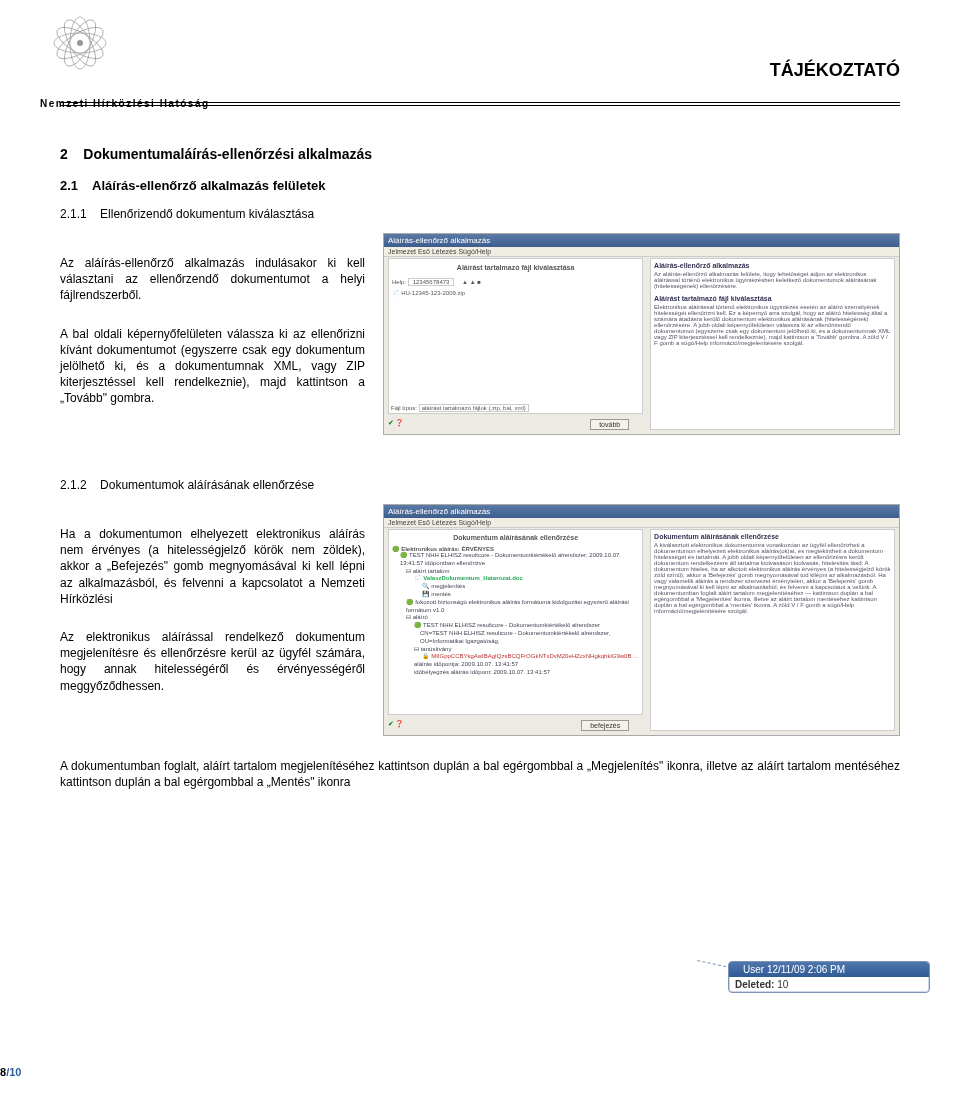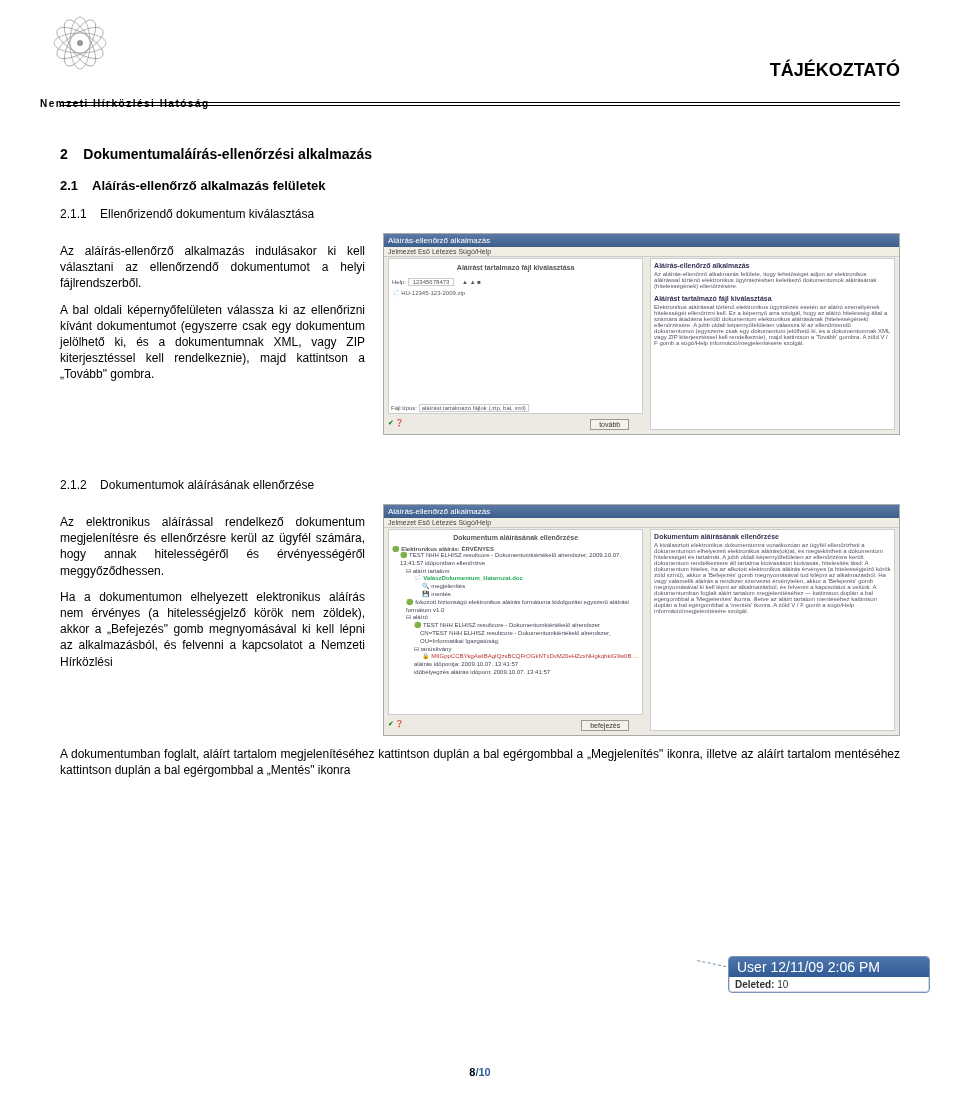--- a/index.html
+++ b/index.html
@@ -37,21 +37,21 @@
   .hr1 { border: none; border-top: 1.5px solid #000; margin: 0; }
   .hr-top-wrap { margin-top: 82px; }
   .hr-sep { height: 2px; }
   .section-num { font-weight: bold; font-size: 14px; margin-top: 40px; }
   .subsection { font-weight: bold; font-size: 13px; margin-top: 16px; }
   .subsub { font-size: 12px; margin-top: 14px; }
   .body-text {
     font-size: 12px;
     line-height: 1.35;
     text-align: justify;
-    margin-top: 10px;
+    margin-top: 22px;
   }
   .row {
     display: flex;
     gap: 18px;
     margin-top: 12px;
     align-items: flex-start;
   }
   .col-text {
     flex: 0 0 305px;
     font-size: 12px;
@@ -125,42 +125,42 @@
     border: 1px solid #7a93b5;
     border-radius: 4px;
     font-size: 10px;
     background: #fff;
     box-shadow: 0 0 0 1px #cfd8e6 inset;
     overflow: hidden;
   }
   .comment-header {
     background: linear-gradient(#4f77ad,#2f5a95);
     color: #fff;
-    padding: 2px 8px;
-    font-size: 14px;
+    padding: 2px 14px;
+    font-size: 10px;
   }
   .comment-body {
     padding: 2px 6px;
     color: #333;
     font-size: 10px;
   }
   .comment-leader {
     position: absolute;
     right: 225px;
     bottom: 125px;
     width: 40px;
     height: 18px;
     border-top: 1px dashed #7a93b5;
     transform: rotate(12deg);
   }
   .footer {
     position: absolute;
     bottom: 30px;
     left: 0; right: 0;
-    text-align: center;
+    text-align: left;
     font-size: 11px;
     font-weight: bold;
   }
   .tree-ln { padding-left: 8px; font-size: 6px; color: #445; line-height: 1.3;}
 </style>
 </head>
 <body>
 
 <div class="page">
 
@@ -237,22 +237,22 @@
     </div>
   </div>
 
   <div class="subsub" style="margin-top:43px;">
     <span>2.1.2</span>&nbsp;&nbsp;&nbsp;
     <span>Dokumentumok aláírásának ellenőrzése</span>
   </div>
 
   <div class="row">
     <div class="col-text">
+      <div class="body-text">Ha a dokumentumon elhelyezett elektronikus aláírás nem érvényes (a hitelességjelző körök nem zöldek), akkor a „Befejezés" gomb megnyomásával ki kell lépni az alkalmazásból, és felvenni a kapcsolatot a Nemzeti Hírközlési</div>
       <div class="body-text">Az elektronikus aláírással rendelkező dokumentum megjelenítésre és ellenőrzésre kerül az ügyfél számára, hogy annak hitelességéről és érvényességéről meggyőződhessen.</div>
-      <div class="body-text">Ha a dokumentumon elhelyezett elektronikus aláírás nem érvényes (a hitelességjelző körök nem zöldek), akkor a „Befejezés" gomb megnyomásával ki kell lépni az alkalmazásból, és felvenni a kapcsolatot a Nemzeti Hírközlési</div>
     </div>
     <div class="col-img" style="height:230px;">
       <div class="app-titlebar">Aláírás-ellenőrző alkalmazás</div>
       <div class="app-menubar">Jelmezet  Eső  Létezés  Súgó/Help</div>
       <div class="app-left" style="bottom:20px;">
         <div style="font-weight:bold;text-align:center;font-size:7px;padding:1px;">Dokumentum aláírásának ellenőrzése</div>
         <div style="font-size:6px;font-weight:bold;margin-top:3px;">🟢 <span>Elektronikus aláírás: ÉRVÉNYES</span></div>
         <div class="tree-ln">🟢 <span>TEST NHH ELHISZ resultcore - Dokumentumkiértékelő alrendszer; 2009.10.07. 13:41:57 időpontban ellenőrizve</span></div>
         <div class="tree-ln" style="padding-left:14px;">⊟ <span>aláírt tartalom</span></div>
         <div class="tree-ln" style="padding-left:22px;color:#2a5;">📄 <b>ValaszDokumentum_Hatarozat.doc</b></div>

